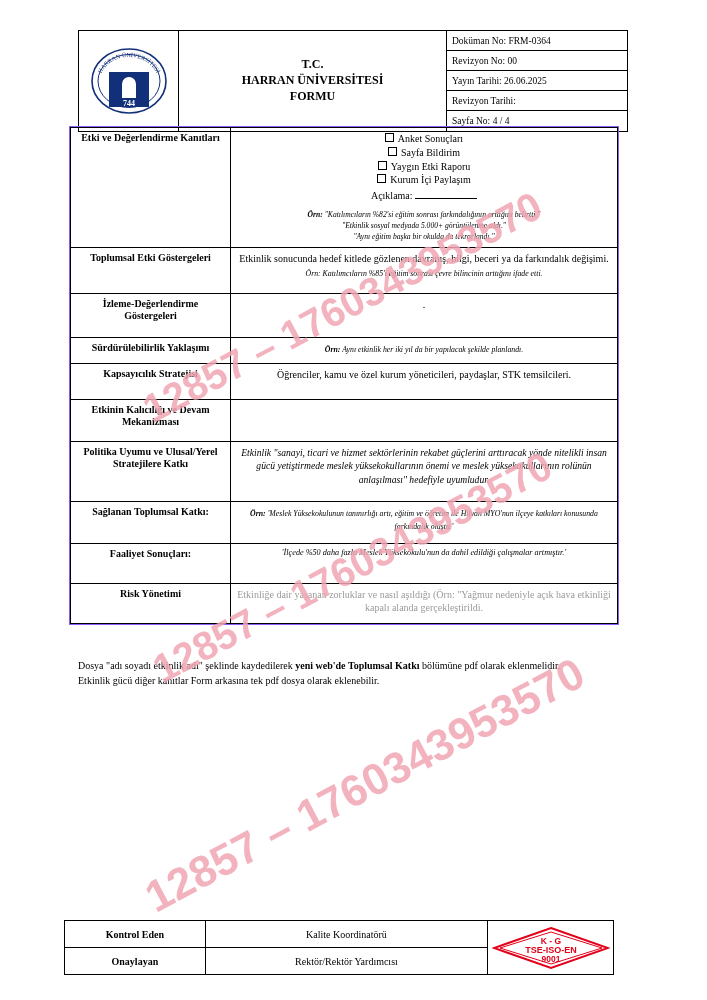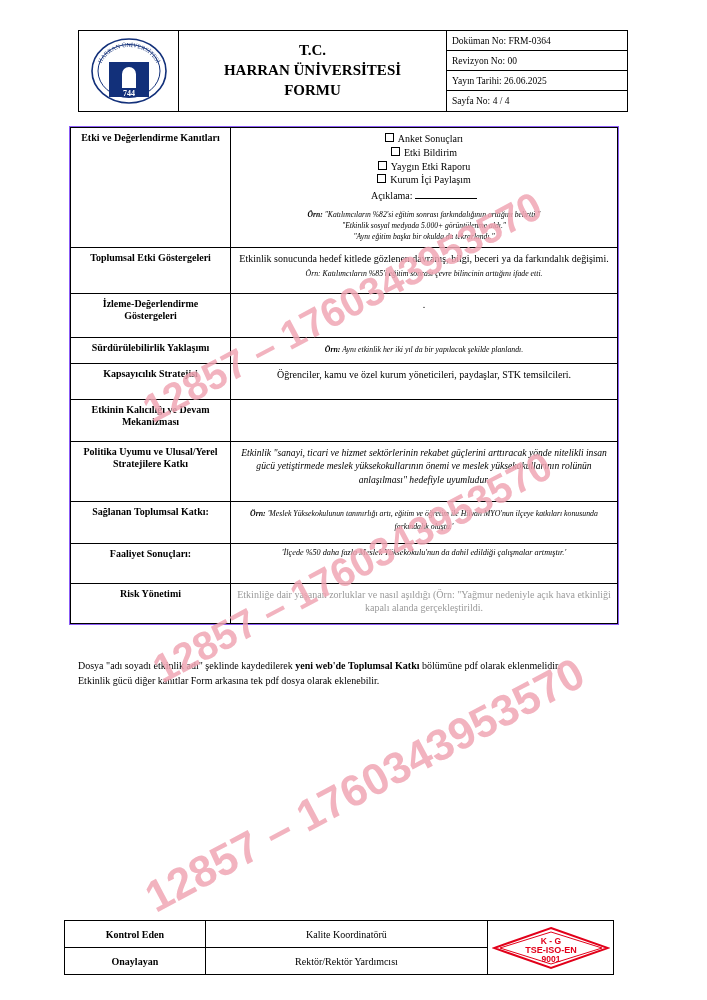--- a/index.html
+++ b/index.html
@@ -28,21 +28,21 @@
     border-right:1px solid #000;
     display:flex;align-items:center;justify-content:center;
     padding:4px 0;
     box-sizing:border-box;
   }
   .hdr-title{
     flex:1;
     border-right:1px solid #000;
     display:flex;flex-direction:column;align-items:center;justify-content:center;
     font-weight:bold;
-    font-size:15px;
+    font-size:12px;
     line-height:1.32;
     text-align:center;
     padding:6px 4px;
     box-sizing:border-box;
   }
   .hdr-meta{
     width:180px;
     display:flex;flex-direction:column;
     box-sizing:border-box;
   }
@@ -167,32 +167,33 @@
     </div>
     <div class="hdr-title">
       <div>T.C.</div>
       <div>HARRAN ÜNİVERSİTESİ</div>
       <div>FORMU</div>
     </div>
     <div class="hdr-meta">
       <div>Doküman No: FRM-0364</div>
       <div>Revizyon No: 00</div>
       <div>Yayın Tarihi: 26.06.2025</div>
+      <div>Revizyon Tarihi:</div>
       <div>Sayfa No: 4 / 4</div>
     </div>
   </div>
 
   <div class="tbl">
     <table>
       <tbody>
           <tr>
         <td class="lbl">Etki ve Değerlendirme Kanıtları</td>
         <td class="val" style="height:92px;">
           <div class="chk"><span class="box"></span><span>Anket Sonuçları</span></div>
-          <div class="chk"><span class="box"></span><span>Etki Bildirim</span></div>
+          <div class="chk"><span class="box"></span><span>Sayfa Bildirim</span></div>
           <div class="chk"><span class="box"></span><span>Yaygın Etki Raporu</span></div>
           <div class="chk"><span class="box"></span><span>Kurum İçi Paylaşım</span></div>
           <div class="aciklama"><span>Açıklama:</span> <span class="line"></span></div>
           <div class="orn">
             <b>Örn:</b>
             <span>"Katılımcıların %82'si eğitim sonrası farkındalığının arttığını belirtti."</span><br>
             <span>"Etkinlik sosyal medyada 5.000+ görüntülenme aldı."</span><br>
             <span>"Aynı eğitim başka bir okulda da tekrarlandı."</span>
           </div>
         </td>

